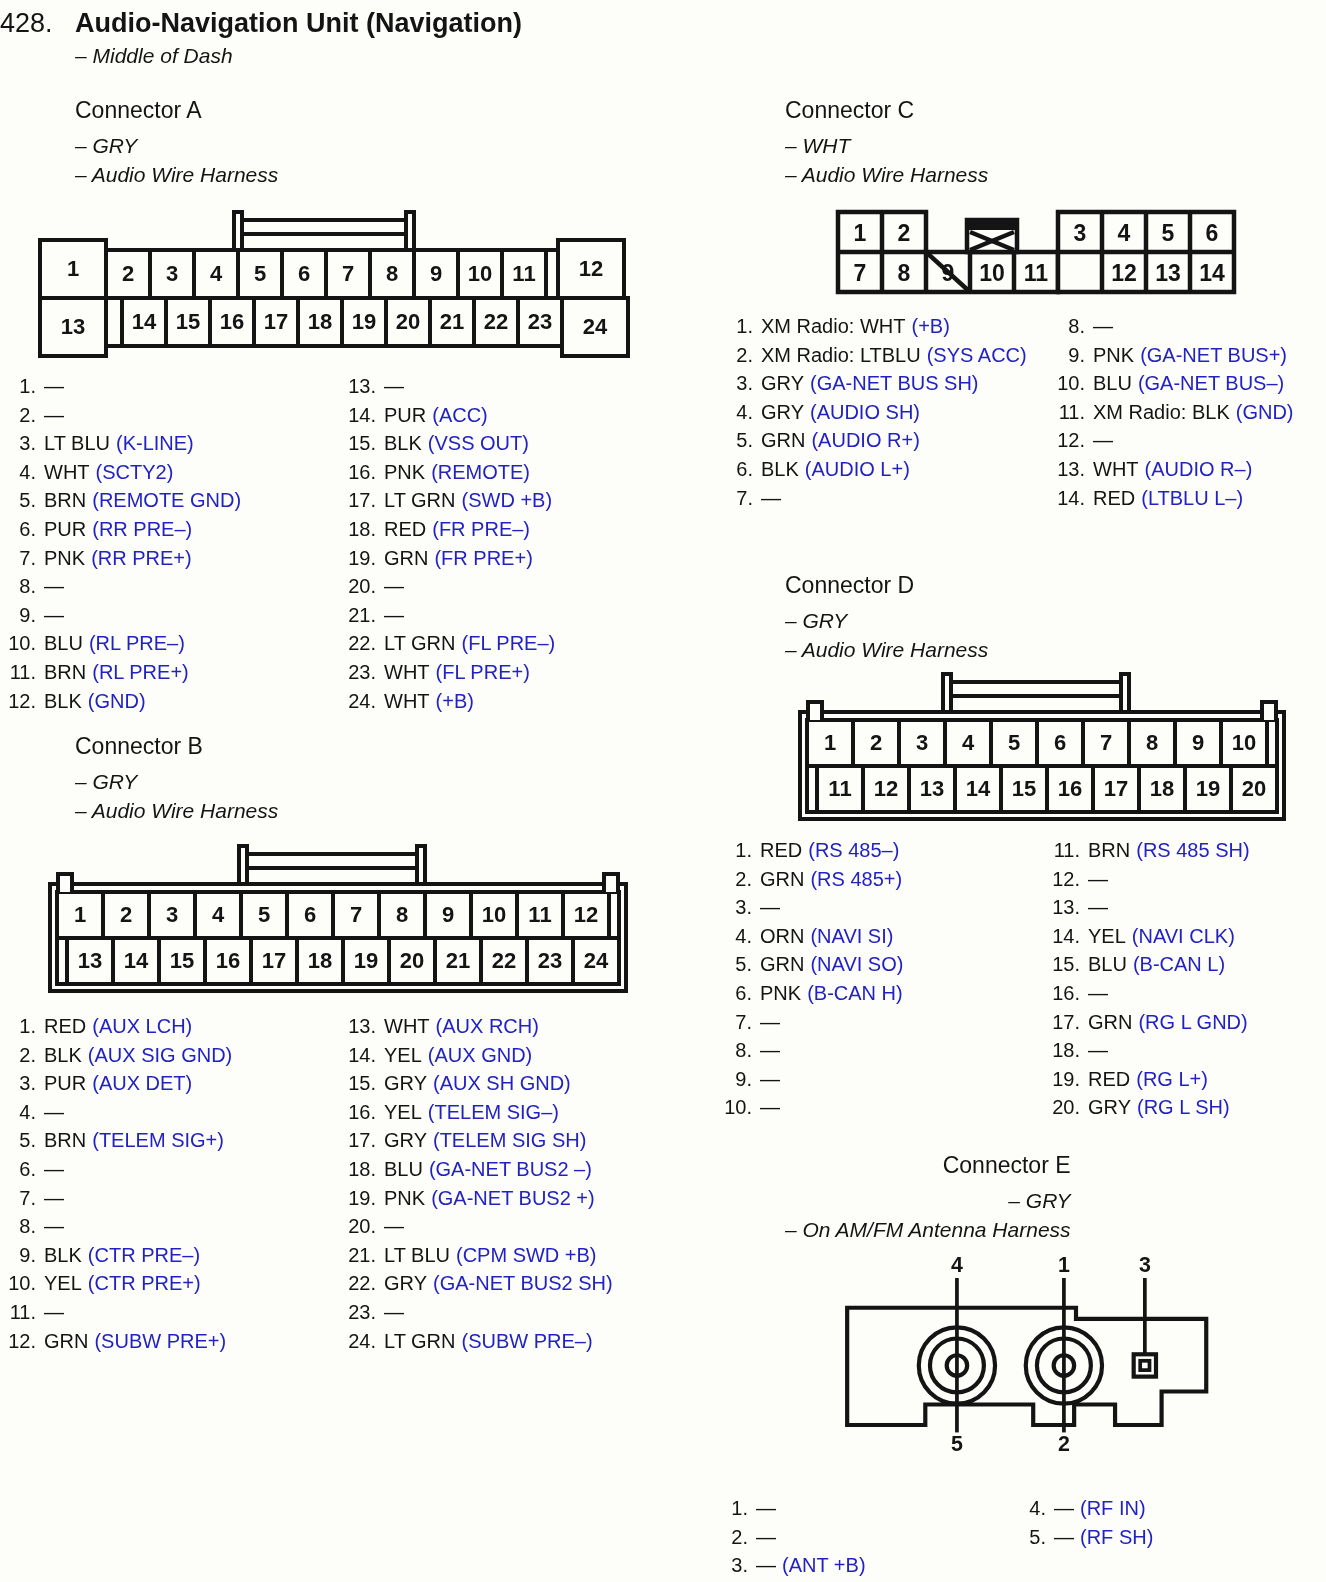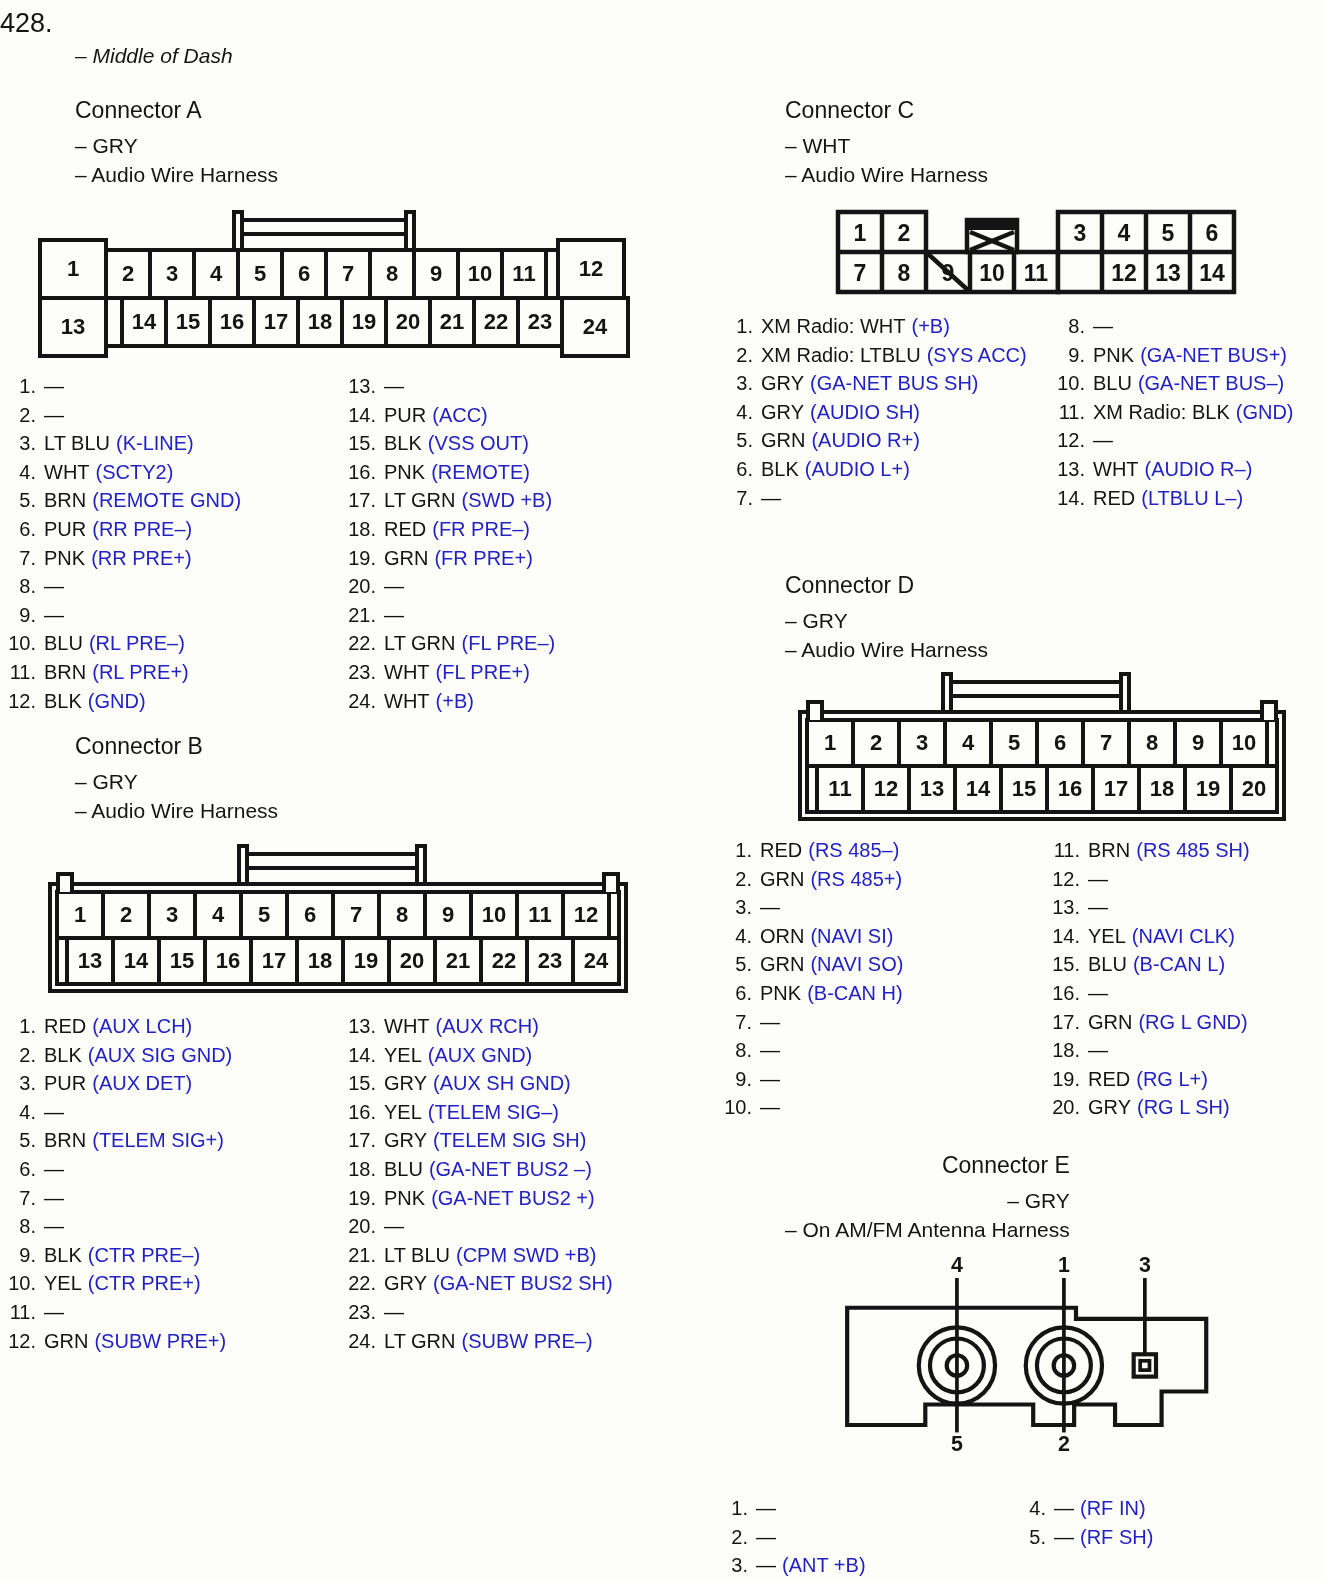--- a/index.html
+++ b/index.html
@@ -10,21 +10,21 @@
     overflow:hidden;
   }
   
   .title-num { position:absolute; left:0; top:8px; font-size:27px; font-weight:normal; }
   .page-title { position:absolute; left:75px; top:8px; font-size:27px; font-weight:bold; }
   .page-subtitle { position:absolute; left:75px; top:44px; font-size:21px;font-style:italic; }
 
   
   .chead { position:absolute; }
   .chead h2 { margin:0 0 7px 0; font-size:23px; font-weight:normal; }
-  .chead .note { font-size:21px; line-height:29px; }
+  .chead .note { font-size:21px; line-height:29px;font-style:italic; }
 
   
   .pinlist { position:absolute; font-size:20px; }
   .pin { display:flex; line-height:28.6px; }
   .pnum { width:36px; min-width:36px; text-align:right; margin-right:8px; }
   .ptxt { }
   .wire { white-space:nowrap; }
   .fn { color:#2222c3; white-space:nowrap; }
   .fn:not(:empty) { margin-left:6px; }
 
@@ -67,20 +67,21 @@
   .thin { stroke:#141414; stroke-width:4; }
   .num { font-family:"Liberation Sans","DejaVu Sans",sans-serif; font-size:23px; font-weight:bold;
          fill:#141414; text-anchor:middle; }
 </style>
 </head>
 <body>
 
 <div class="page">
 
   <div class="title-num">428.</div>
+  <h1 class="page-title" style="margin:0">Audio-Navigation Unit (Navigation)</h1>
   <div class="page-subtitle">– Middle of Dash</div>
 
   <div class="chead" style="left:75px; top:97px;">
     <h2>Connector A</h2>
     <div>
         <div class="note">– GRY</div>
         <div class="note">– Audio Wire Harness</div>
       </div>
   </div>
 

